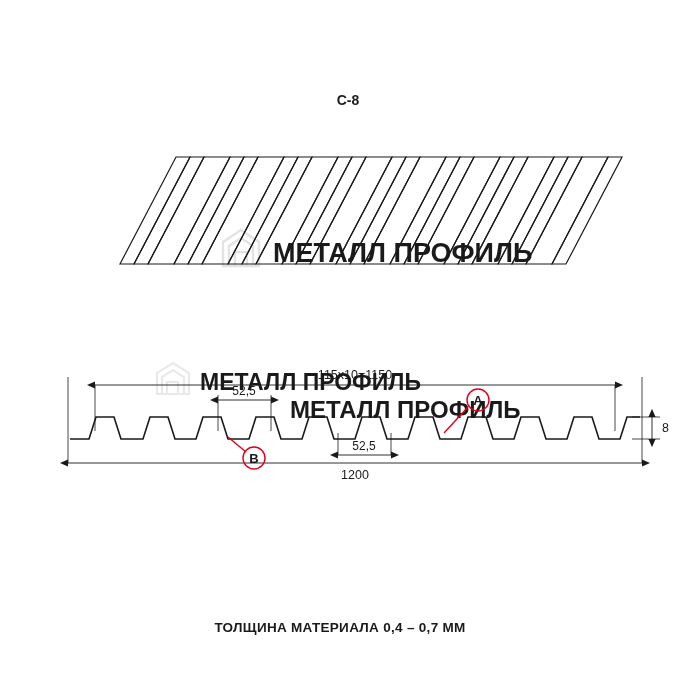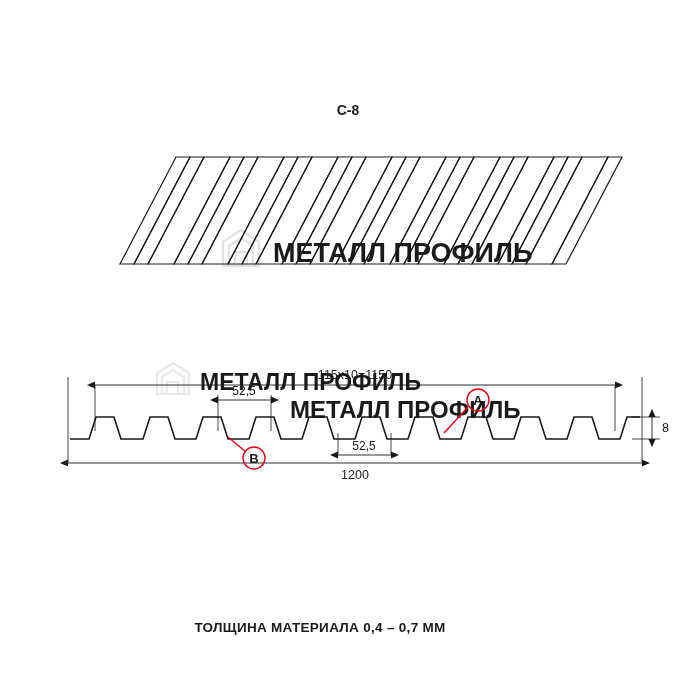--- a/index.html
+++ b/index.html
@@ -26,38 +26,39 @@
     left: 0;
     width: 700px;
     text-align: center;
     font-size: 30px;
     font-weight: bold;
     letter-spacing: 0.5px;
     color: #1a1a1a;
   }
   .subtitle {
     position: absolute;
-    top: 102px;
+    top: 92px;
     left: 0;
     width: 696px;
     text-align: center;
     font-size: 14px;
     font-weight: bold;
     color: #1a1a1a;
   }
   .footer-note {
     position: absolute;
     top: 620px;
     left: 0;
     width: 640px;
     text-align: center;
     font-size: 13.5px;
     font-weight: bold;
     letter-spacing: 0.3px;
     color: #1a1a1a;
+    padding-left: 20px;
   }
   .iso-view {
     position: absolute;
     top: 140px;
     left: 60px;
     width: 600px;
     height: 160px;
   }
   .section-view {
     position: absolute;

